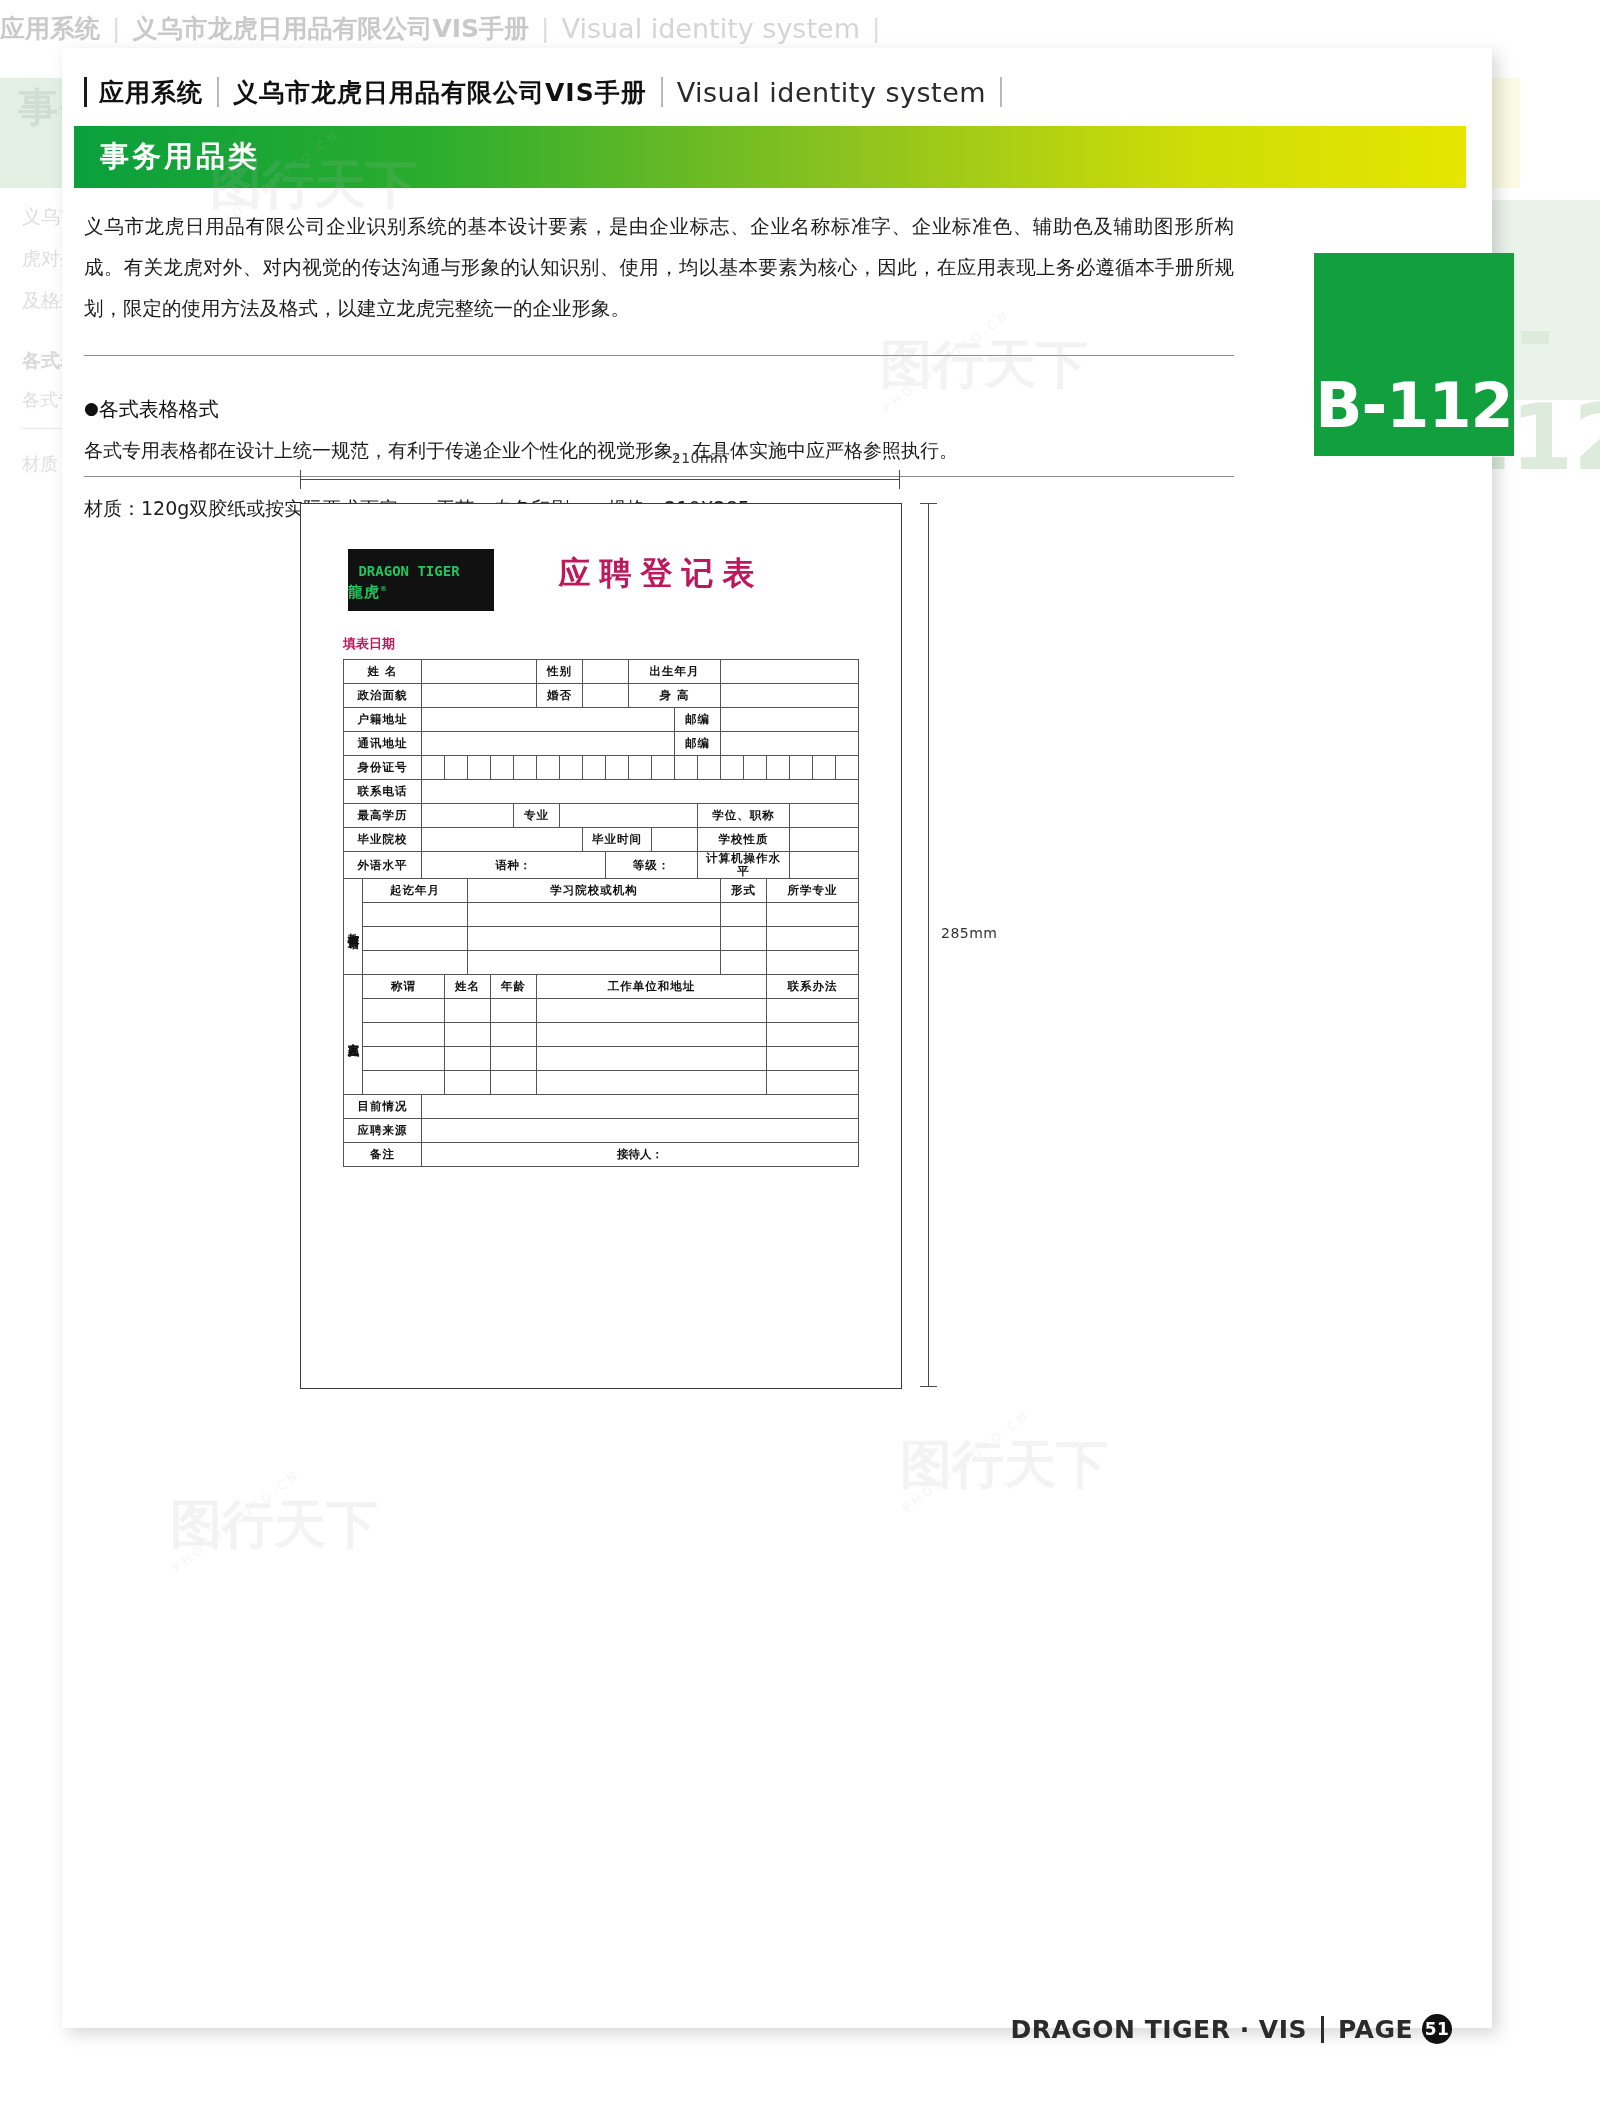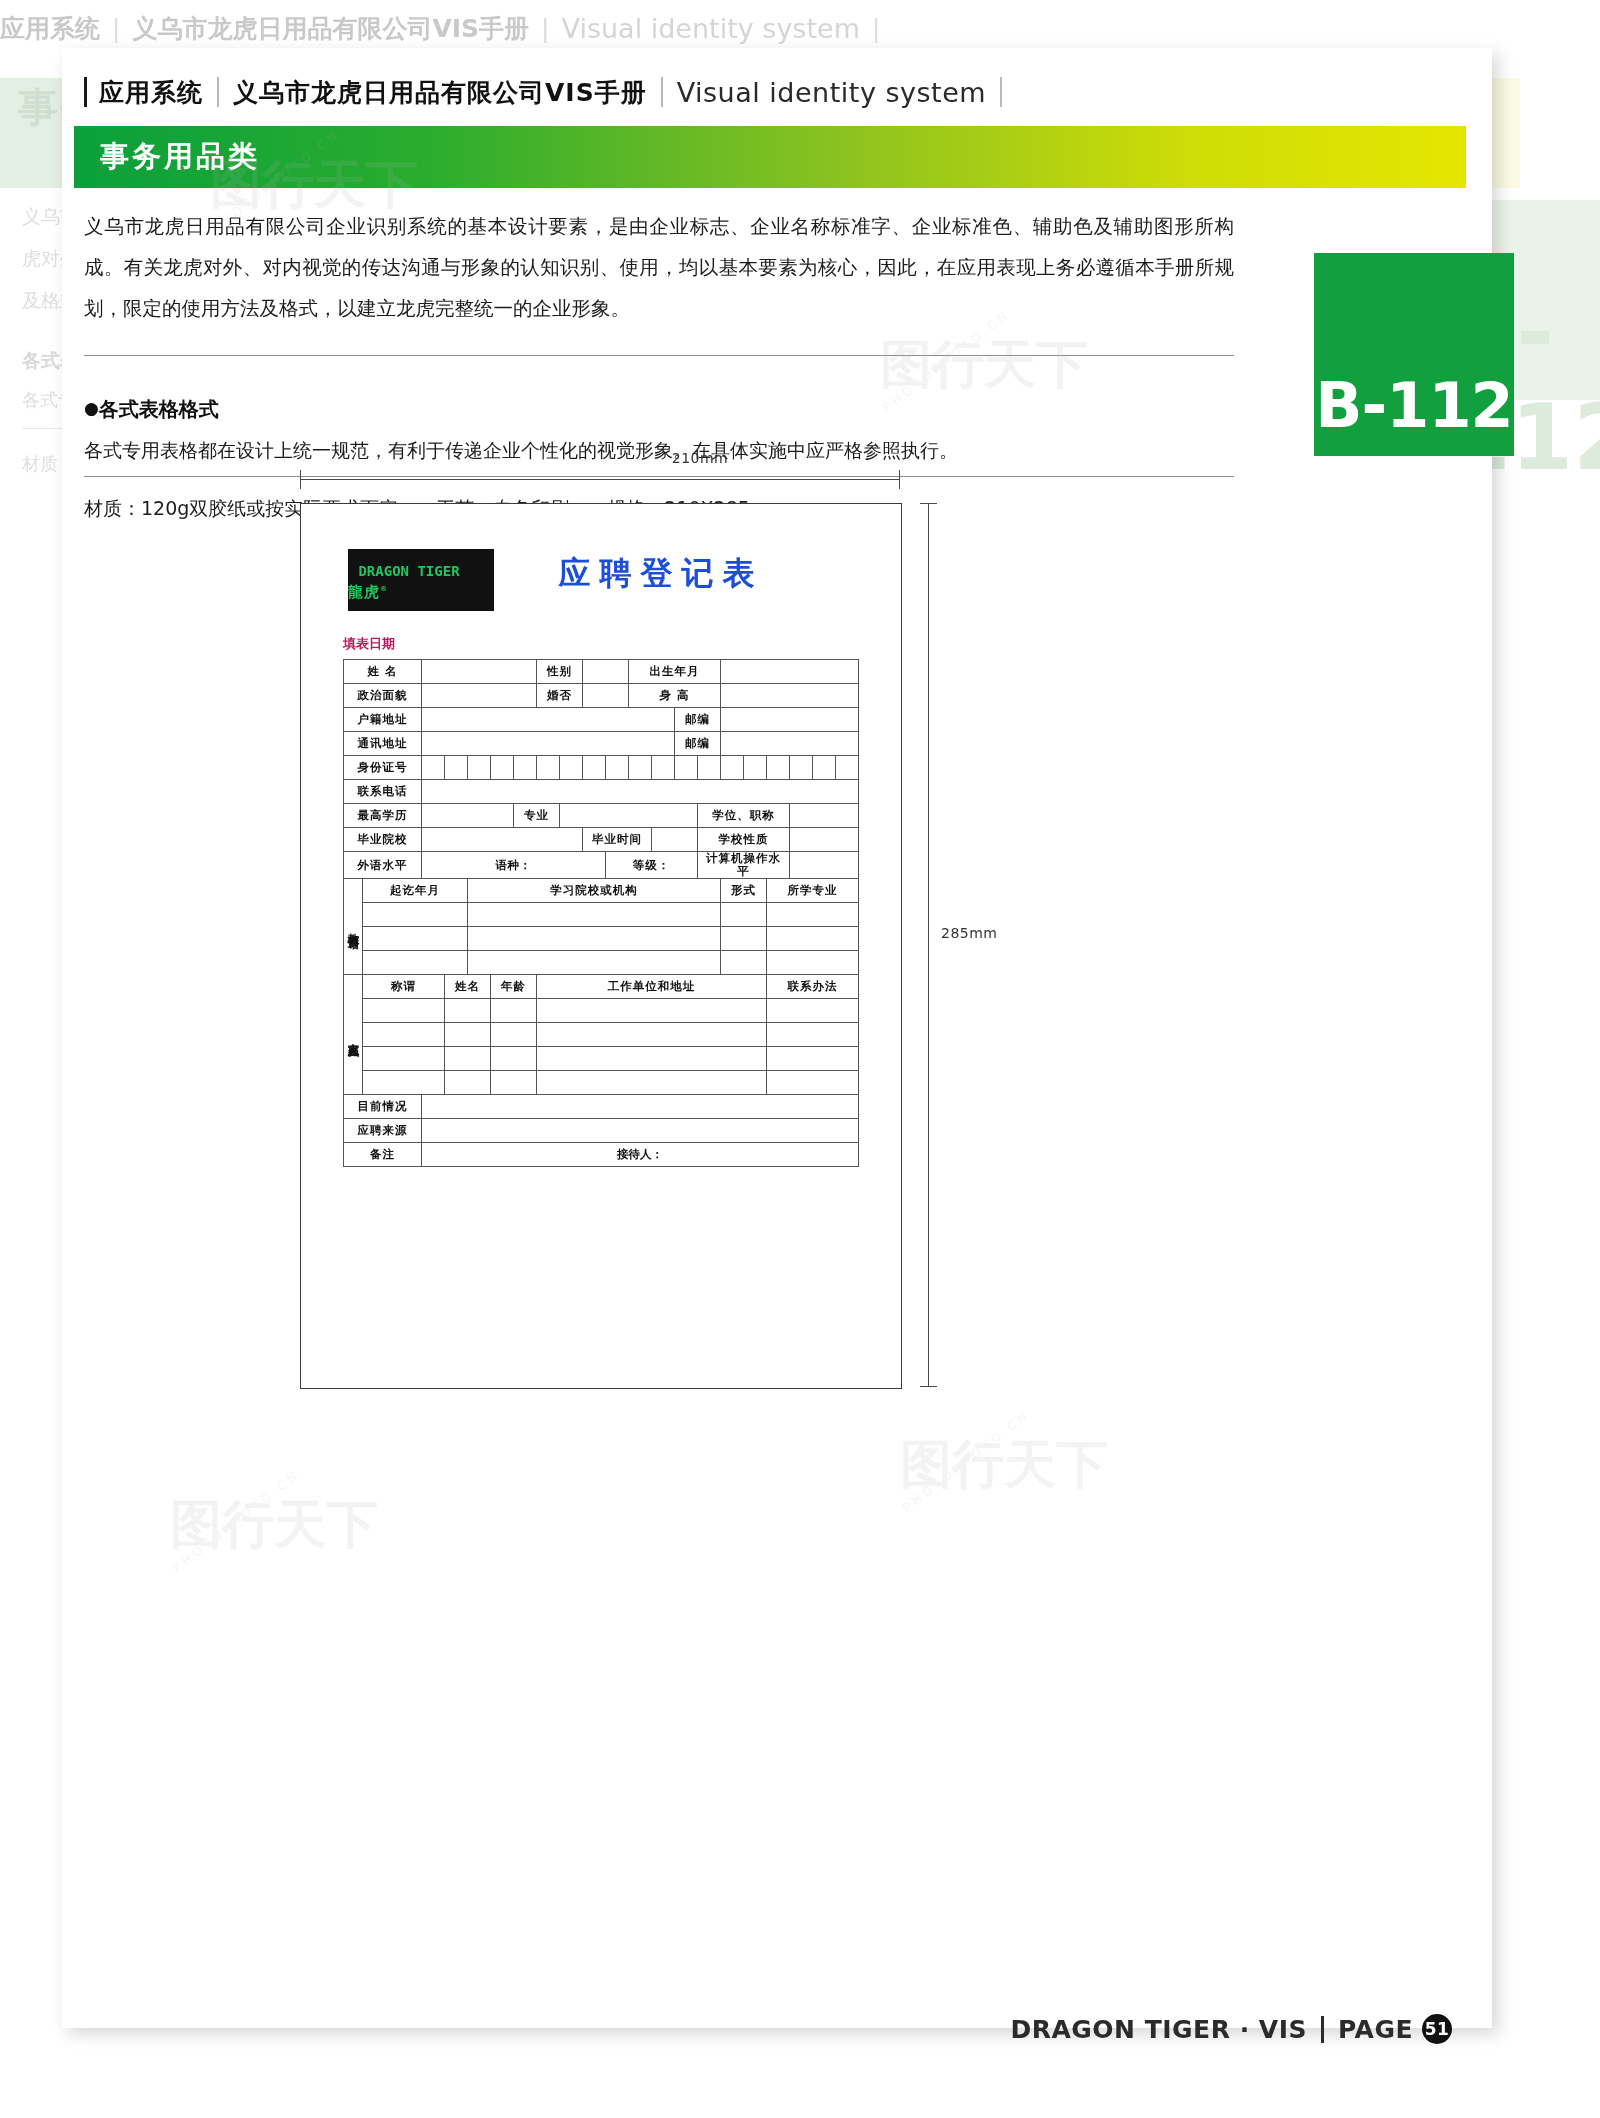--- a/index.html
+++ b/index.html
@@ -73,21 +73,21 @@
   
   .intro{
     position:absolute;left:22px;top:158px;width:1150px;
     font-size:19.5px;line-height:41px;color:#1c1c1c;text-align:justify;
   }
   .rule{position:absolute;height:1px;background:#8d8d8d;}
   .rule-1{left:22px;top:307px;width:1150px;}
   .rule-2{left:22px;top:428px;width:1150px;}
 
   .sec-bullet{
-    position:absolute;left:22px;top:348px;font-size:20px;font-weight:bold;color:#111;
+    position:absolute;left:22px;top:348px;font-size:20px;font-weight:normal;color:#111;
   }
   .sec-bullet .dot{font-size:17px;vertical-align:2px;}
   .sec-body{
     position:absolute;left:22px;top:385px;width:1150px;
     font-size:19px;line-height:34px;color:#1c1c1c;
   }
   .spec-line{
     position:absolute;left:22px;top:448px;font-size:19px;color:#1c1c1c;white-space:pre;
   }
 
@@ -139,21 +139,21 @@
     font-family:"DejaVu Sans Mono","Liberation Mono",monospace;
     font-size:14px;font-weight:bold;letter-spacing:0px;
   }
   .logo-cn{
     position:absolute;left:0;top:34px;width:122px;text-align:left;
     font-size:15px;font-weight:bold;letter-spacing:1px;
   }
   .logo-cn sup{font-size:7px;vertical-align:super;}
   .sheet-title{
     position:absolute;left:200px;top:48px;width:320px;text-align:center;
-    font-size:32px;font-weight:bold;color:#1d4ed8;letter-spacing:9px;
+    font-size:32px;font-weight:bold;color:#be185d;letter-spacing:9px;
   }
   .fill-date{
     position:absolute;left:42px;top:131px;font-size:13px;font-weight:bold;color:#be185d;
   }
 
   
   table.form{
     position:absolute;left:42px;top:155px;width:516px;
     border-collapse:collapse;table-layout:fixed;
   }

